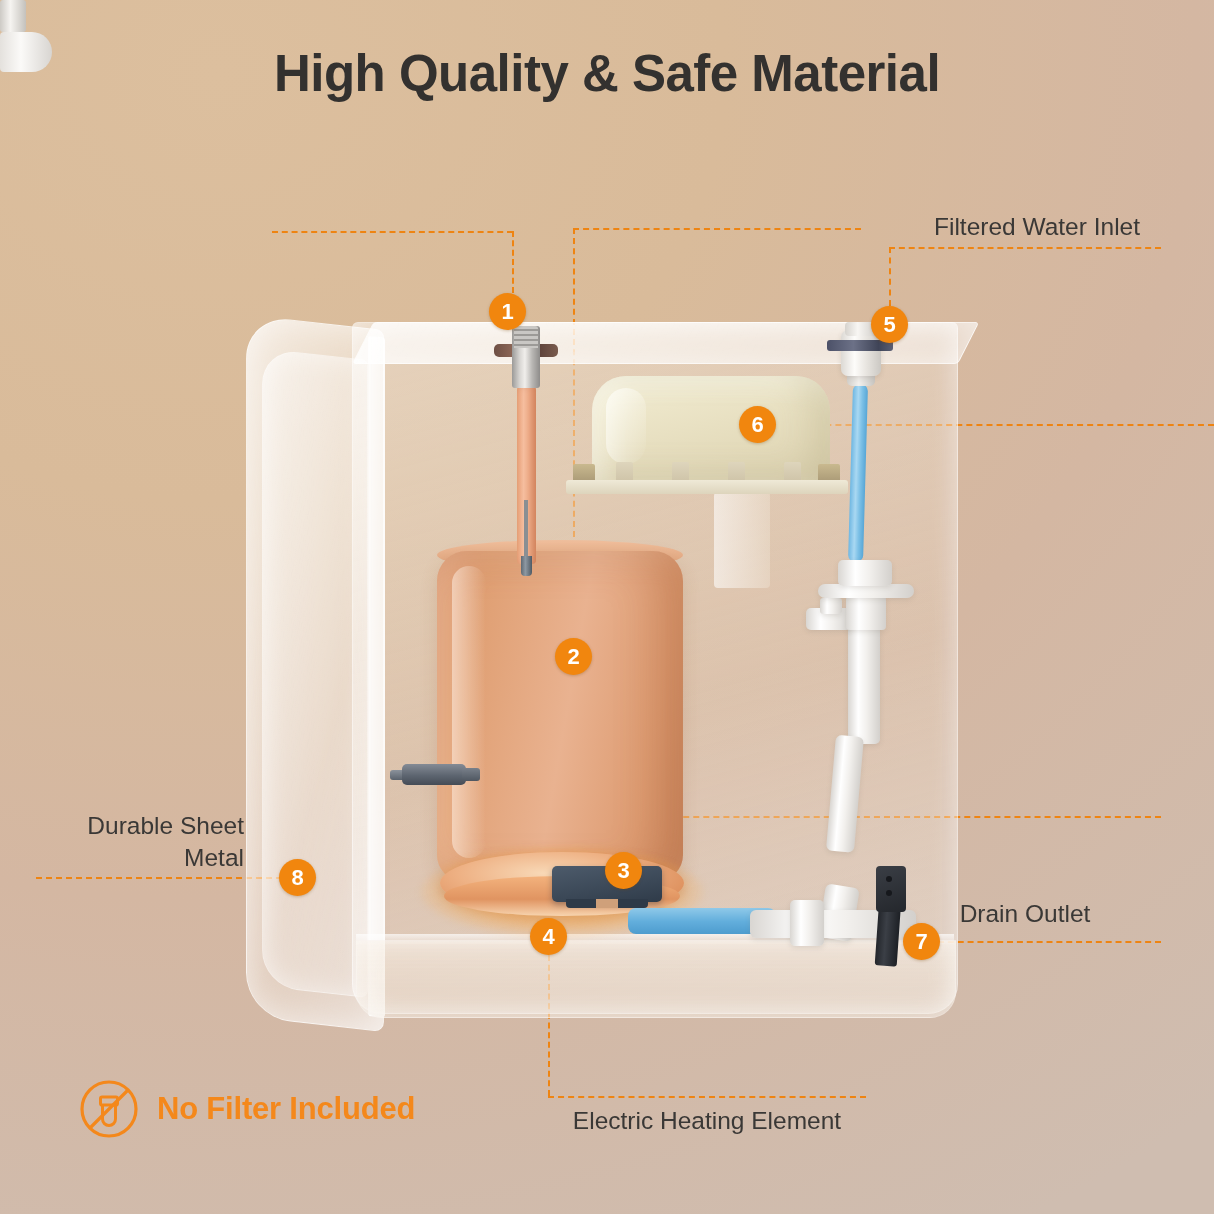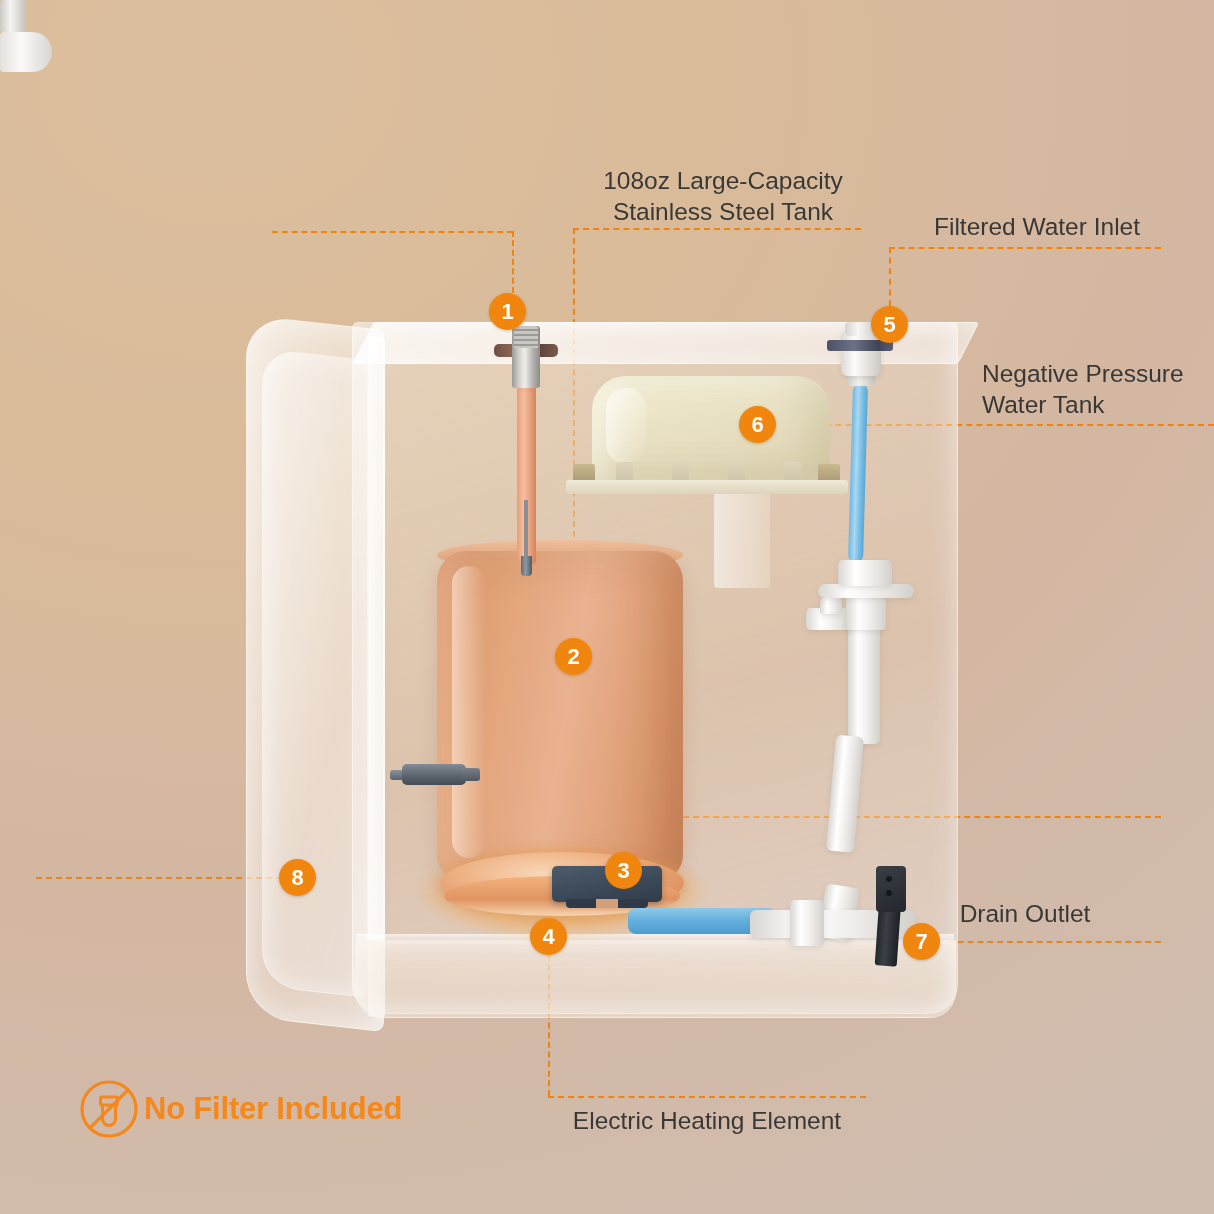--- a/index.html
+++ b/index.html
@@ -355,31 +355,32 @@
   }
   #probe-nose{
     position:absolute;left:462px;top:768px;width:18px;height:13px;
     border-radius:3px;
     background:linear-gradient(180deg,#79808a,#4f5761);
   }
 
   
   #nofilter{
     position:absolute;left:78px;top:1078px;
-    display:flex;align-items:center;gap:4px;
+    display:flex;align-items:center;gap:17px;
   }
   #nofilter-text{
     color:#f4881b;font-size:31px;font-weight:bold;letter-spacing:-0.2px;
   }
 </style>
 </head>
 <body>
 
 <div id="stage">
 
+  <div id="title">High Quality &amp; Safe Material</div>
 
   <div id="product">
 
     <div id="shell-back"></div>
     <div class="shell" id="shell-left"></div>
     <div class="shell" id="shell-left-inner"></div>
     <div class="shell" id="shell-main"></div>
     <div class="shell" id="shell-top"></div>
     <div id="shell-rib" class="shell"></div>
     <div id="shell-floor-edge"></div>
@@ -484,33 +485,30 @@
     <span>6</span>
   </div>
   <div class="badge" style="left:903px;top:923px;">
     <span>7</span>
   </div>
   <div class="badge" style="left:279px;top:859px;">
     <span>8</span>
   </div>
 
 
-  <div class="lbl" style="left:578px;top:165px;width:290px;text-align:center;">108oz Large-Capacity
-Stainless Steel Tank</div>
 
 
   <div class="lbl" style="left:910px;top:211px;width:254px;text-align:center;">Filtered Water Inlet</div>
 
   <div class="lbl" style="left:545px;top:1105px;width:324px;text-align:center;">Electric Heating Element</div>
 
-  <div class="lbl" style="left:982px;top:358px;width:232px;text-align:left;">Negative Pressure
-Water Tank</div>
 
   <div class="lbl" style="left:932px;top:898px;width:186px;text-align:center;">Drain Outlet</div>
 
+  <div class="lbl" style="left:22px;top:810px;width:222px;text-align:right;line-height:32px;">Durable Sheet Metal</div>
 
   <div id="nofilter">
     <svg width="62" height="62" viewBox="0 0 62 62">
       <circle cx="31" cy="31" r="27" fill="none" stroke="#f4881b" stroke-width="3.2"></circle>
       <line x1="12" y1="50" x2="50" y2="12" stroke="#f4881b" stroke-width="3.2"></line>
       <rect x="22.5" y="19" width="17" height="8" rx="1.6" fill="none" stroke="#f4881b" stroke-width="3"></rect>
       <path d="M24.5 27 v14 a6.5 6.5 0 0 0 13 0 V27" fill="none" stroke="#f4881b" stroke-width="3" stroke-linejoin="round"></path>
     </svg>
     <div id="nofilter-text">No Filter Included</div>
   </div>

